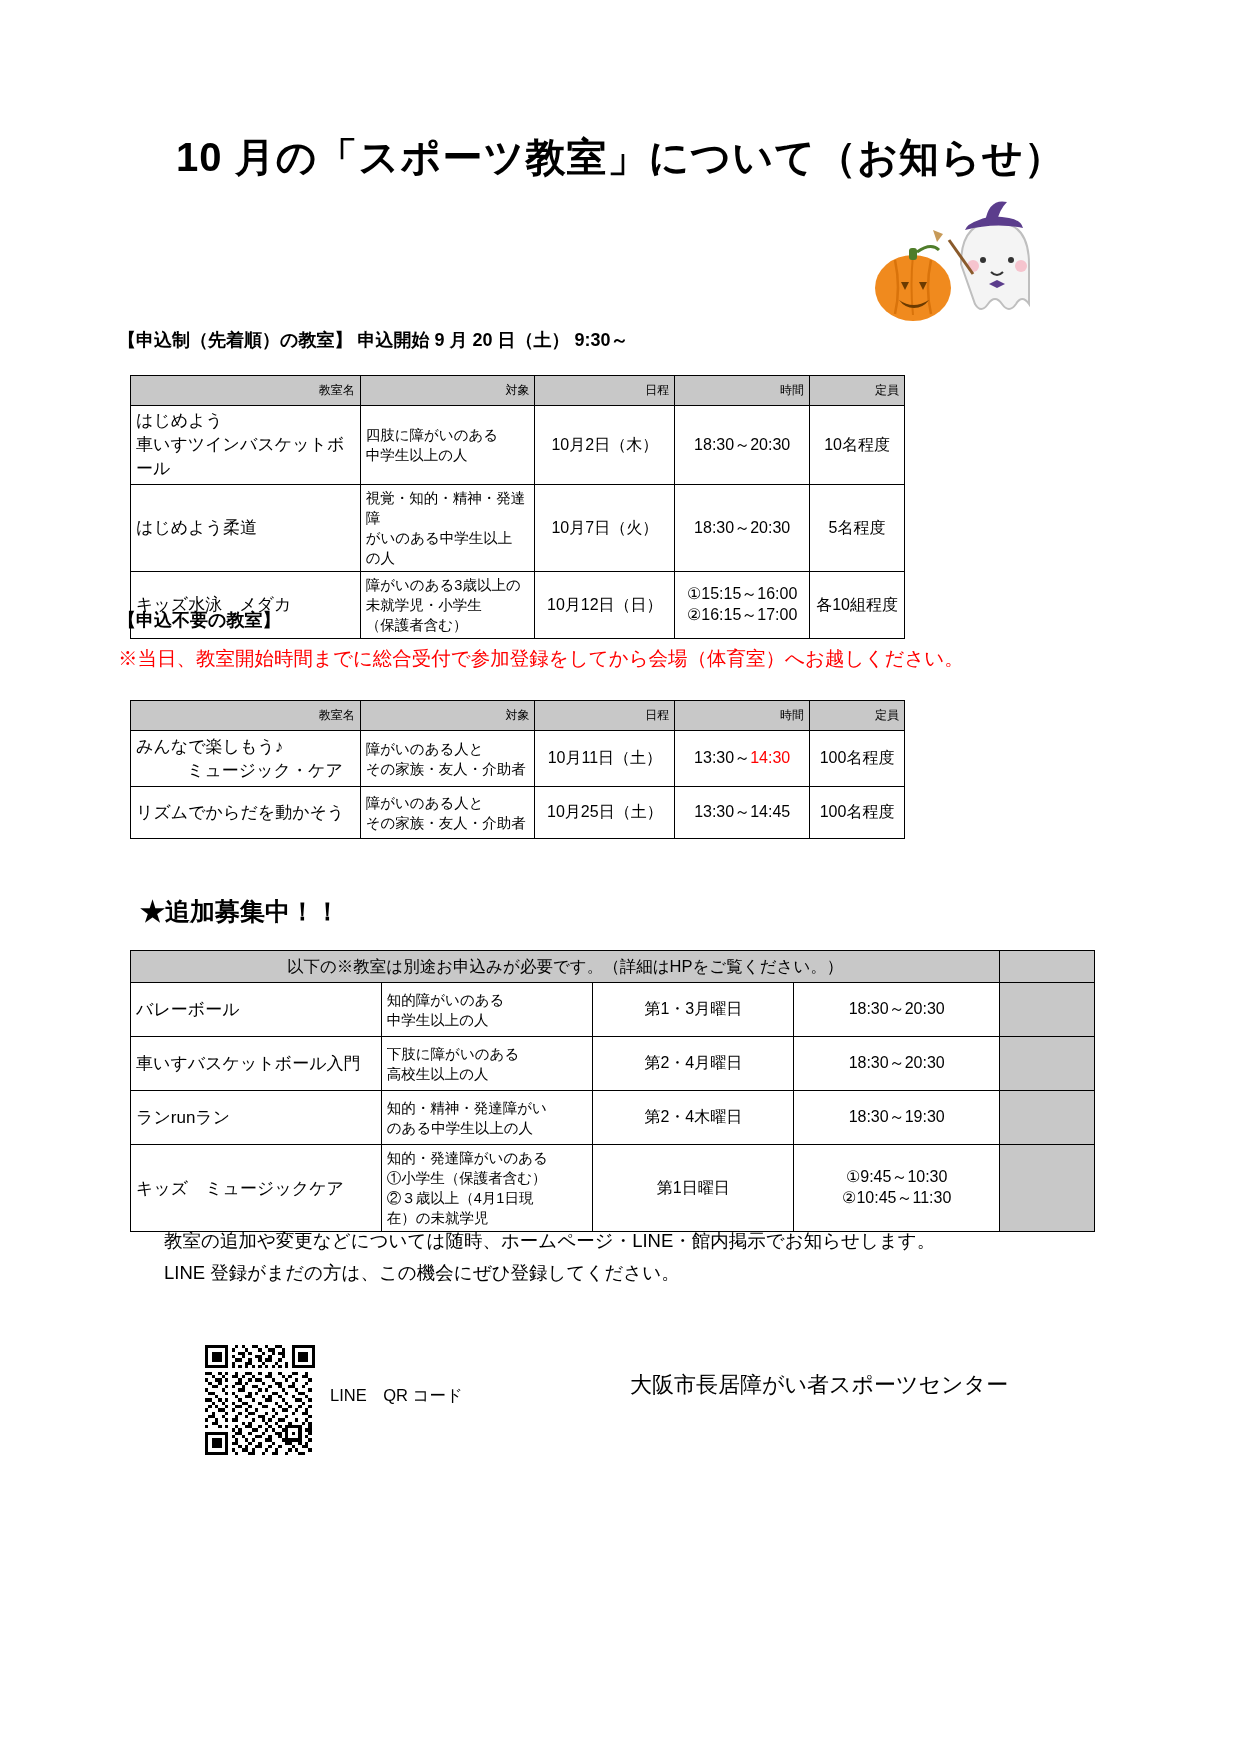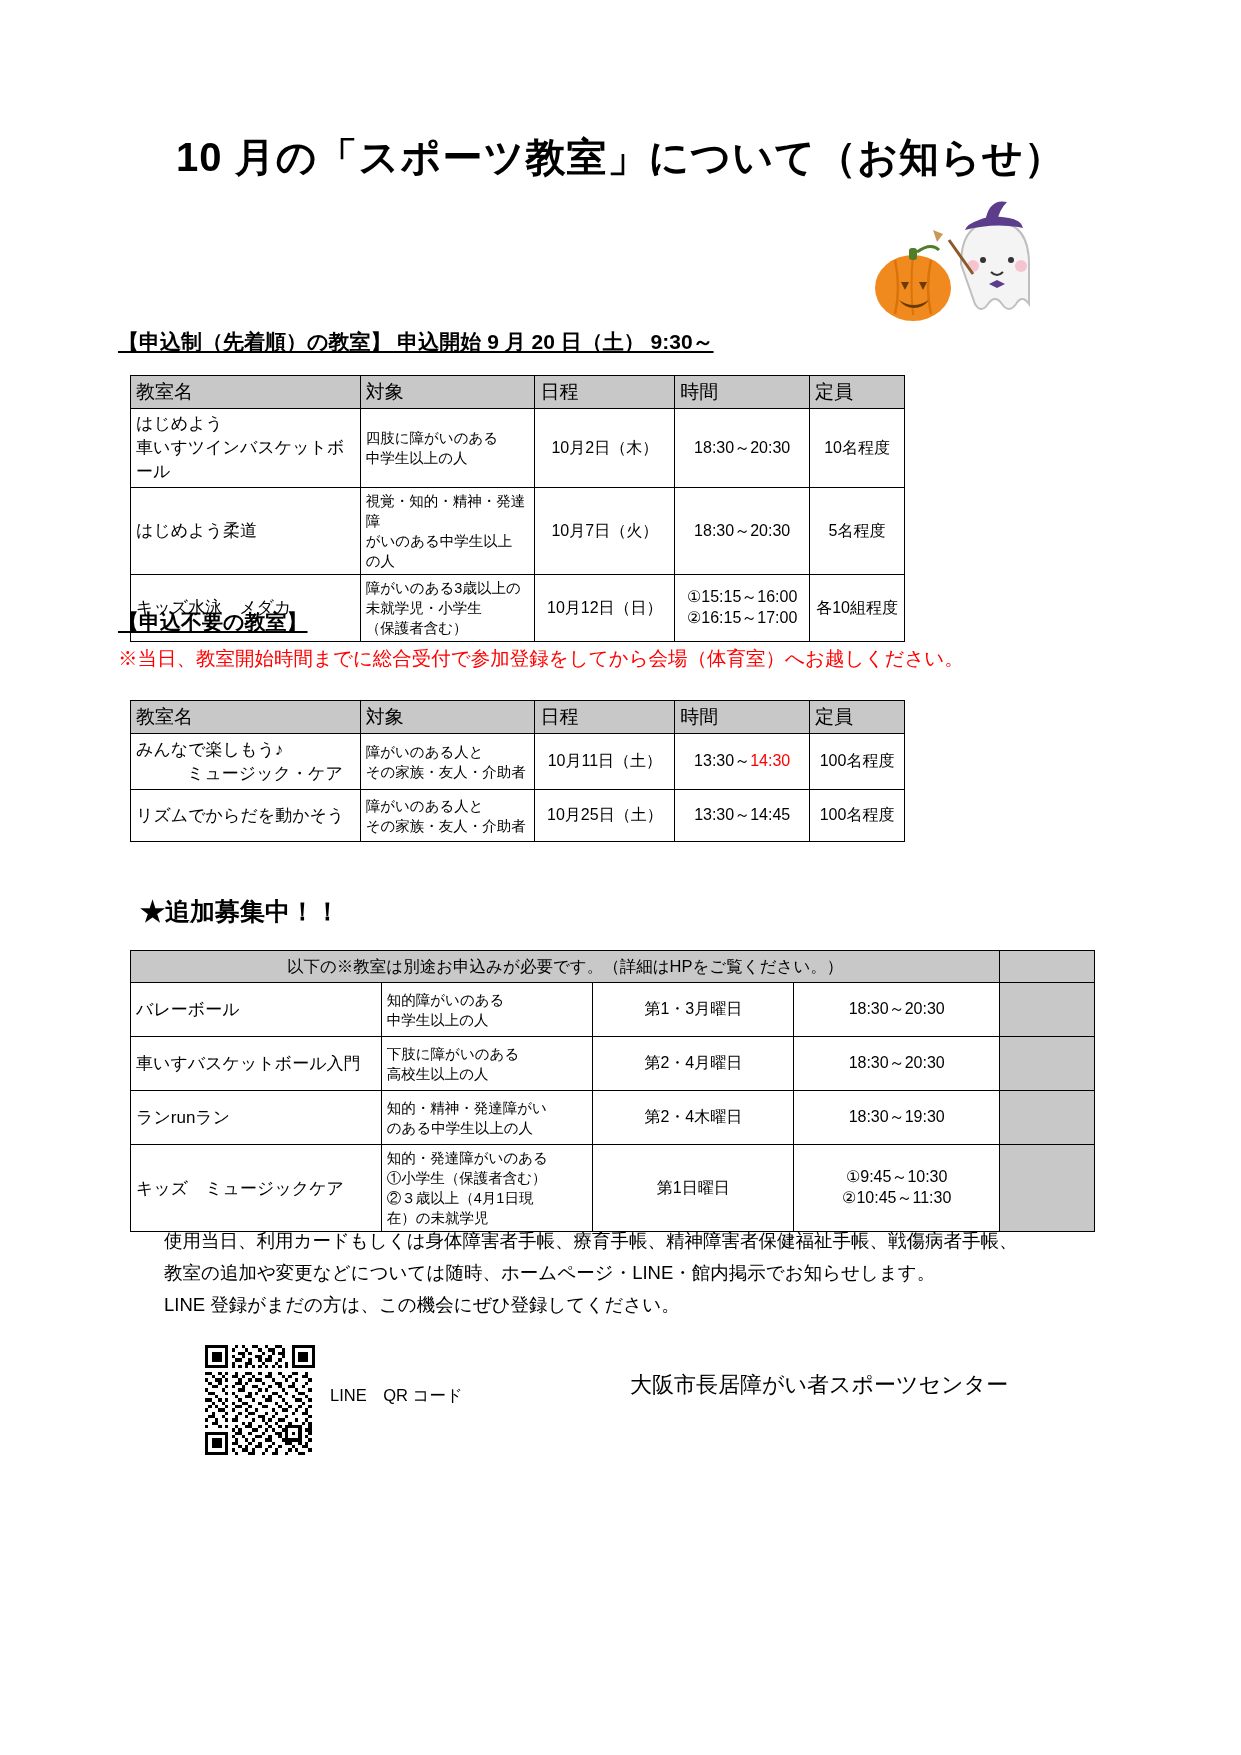--- a/index.html
+++ b/index.html
@@ -45,24 +45,23 @@
   
   .halloween {
     position: absolute;
     left: 865px; top: 200px;
     width: 190px; height: 130px;
   }
 
   
   .sec-head {
     position: absolute;
-    font-size: 21px;
+    font-size: 18px;
     font-weight: bold;
     white-space: nowrap;
-    text-decoration: underline;
   }
   .sec-note {
     position: absolute;
     font-size: 19.5px;
     color: #ff0000;
     white-space: nowrap;
   }
   .star-head {
     position: absolute;
     font-size: 25px;
@@ -78,22 +77,22 @@
     background: #fff;
   }
   table.grid th, table.grid td {
     border: 1px solid #000;
     padding: 3px 5px;
     vertical-align: middle;
   }
   table.grid thead th {
     background: #c8c8c8;
     font-weight: normal;
-    text-align: left;
-    font-size: 19px;
+    text-align: right;
+    font-size: 12px;
     height: 30px;
   }
   .c { text-align: center; }
   .l { text-align: left; }
   .small { font-size: 14.5px; line-height: 20px; }
   .name-cell { font-size: 17px; line-height: 24px; }
   .red { color: #ff0000; }
 
   
   #table-apply { left: 130px; top: 375px; width: 775px; }
@@ -338,21 +337,20 @@
         <td class="time c">
           <div>①9:45～10:30</div>
           <div>②10:45～11:30</div>
         </td>
         <td class="gray-col"></td>
       </tr>
     </tbody>
   </table>
 
   <div class="footer-notes">
-    <p class="indent">使用当日、利用カードもしくは身体障害者手帳、療育手帳、精神障害者保健福祉手帳、戦傷病者手帳、</p>
     <p class="indent">教室の追加や変更などについては随時、ホームページ・LINE・館内掲示でお知らせします。</p>
     <p class="indent">LINE 登録がまだの方は、この機会にぜひ登録してください。</p>
   </div>
 
   <div class="qr-wrap">
     <svg width="110" height="110" viewBox="0 0 33 33" xmlns="http://www.w3.org/2000/svg" shape-rendering="crispEdges">
       <rect width="33" height="33" fill="#ffffff"></rect>
       <g fill="#000000">
 
         <rect x="0" y="0" width="7" height="1"></rect>

